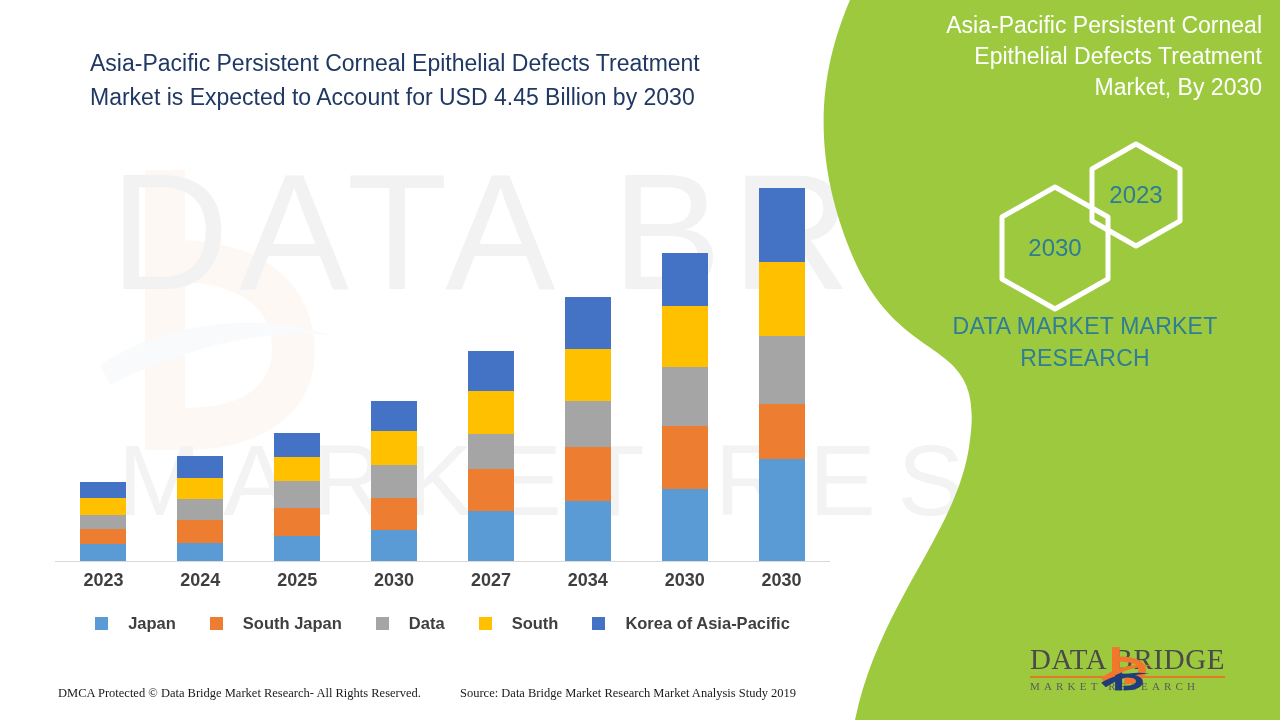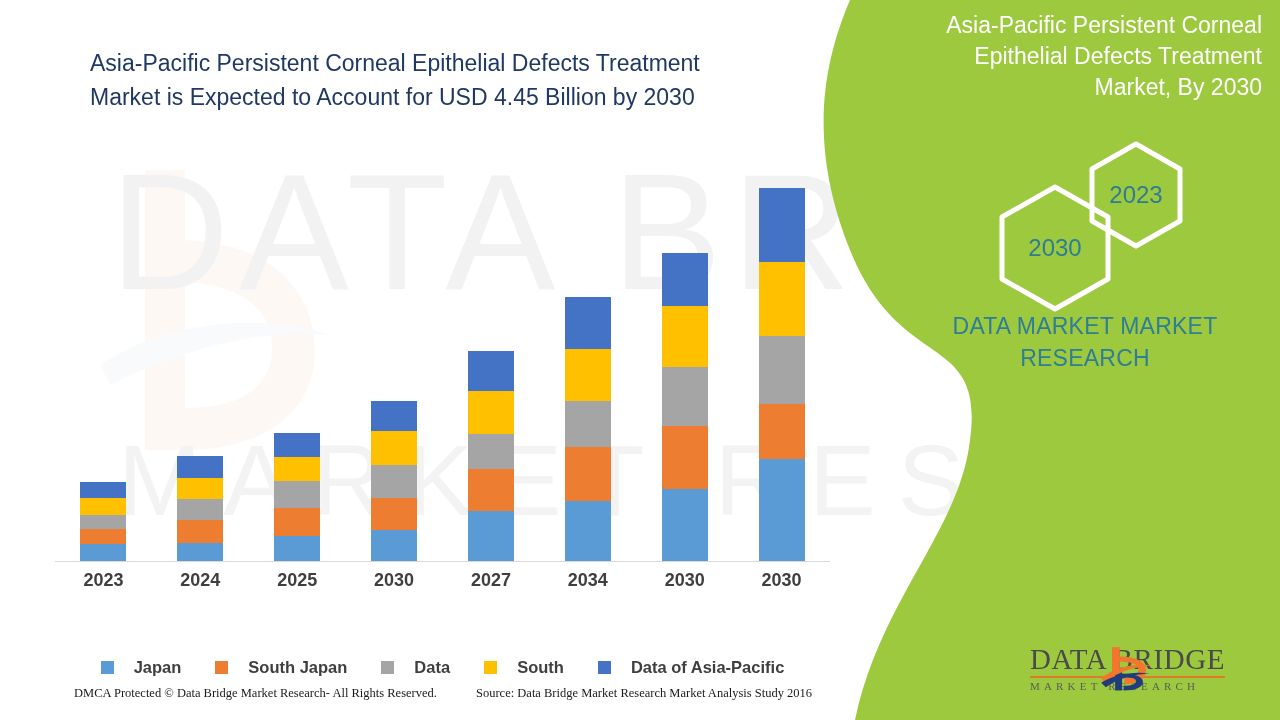--- a/index.html
+++ b/index.html
@@ -129,26 +129,26 @@
   }
   .x-labels div{
     flex:1 1 0; text-align:center;
     color:#3f3f3f; font-size:18px; font-weight:bold;
   }
 
   .legend{
     position:absolute; left:55px; top:614px; width:775px;
     display:flex; justify-content:center; align-items:center; gap:34px;
   }
-  .legend-item{ display:flex; align-items:center; gap:20px;margin-top:44px; }
+  .legend-item{ display:flex; align-items:center; gap:20px; }
   .legend-swatch{ width:13px; height:13px; flex:0 0 auto; }
   .legend-label{ color:#3f3f3f; font-size:16.5px; font-weight:bold; white-space:nowrap; }
 
   .footer{
-    position:absolute; left:16px; bottom:14px; width:845px; height:20px;
+    position:absolute; left:0; bottom:14px; width:845px; height:20px;
   }
   .footer-left{
     position:absolute; left:58px; top:0;
     font-family:"Liberation Serif", serif;
     font-size:12.5px; color:#1a1a1a;
     white-space:nowrap;
   }
   .footer-right{
     position:absolute; left:460px; top:0;
     font-family:"Liberation Serif", serif;
@@ -272,27 +272,27 @@
     <div class="legend-item">
       <span class="legend-swatch" style="background: rgb(165, 165, 165);"></span>
       <span class="legend-label">Data</span>
     </div>
     <div class="legend-item">
       <span class="legend-swatch" style="background: rgb(255, 192, 0);"></span>
       <span class="legend-label">South</span>
     </div>
     <div class="legend-item">
       <span class="legend-swatch" style="background: rgb(68, 114, 196);"></span>
-      <span class="legend-label">Data of Asia-Pacific</span>
+      <span class="legend-label">Korea of Asia-Pacific</span>
     </div>
   </div>
 
 <div class="footer">
   <div class="footer-left">DMCA Protected © Data Bridge Market Research- All Rights Reserved.</div>
-  <div class="footer-right">Source: Data Bridge Market Research Market Analysis Study 2016</div>
+  <div class="footer-right">Source: Data Bridge Market Research Market Analysis Study 2019</div>
 </div>
 
 <div class="green-panel">
   <svg viewBox="0 0 470 720" preserveAspectRatio="none">
     <path d="M40 0 C10 70 0 150 40 250 C90 375 175 330 160 440 C150 530 70 600 45 720 L470 720 L470 0 Z" fill="#9dc93f"></path>
   </svg>
 
   <div class="green-content">
     <div class="panel-title">Asia-Pacific Persistent Corneal Epithelial Defects Treatment Market, By 2030</div>
 

